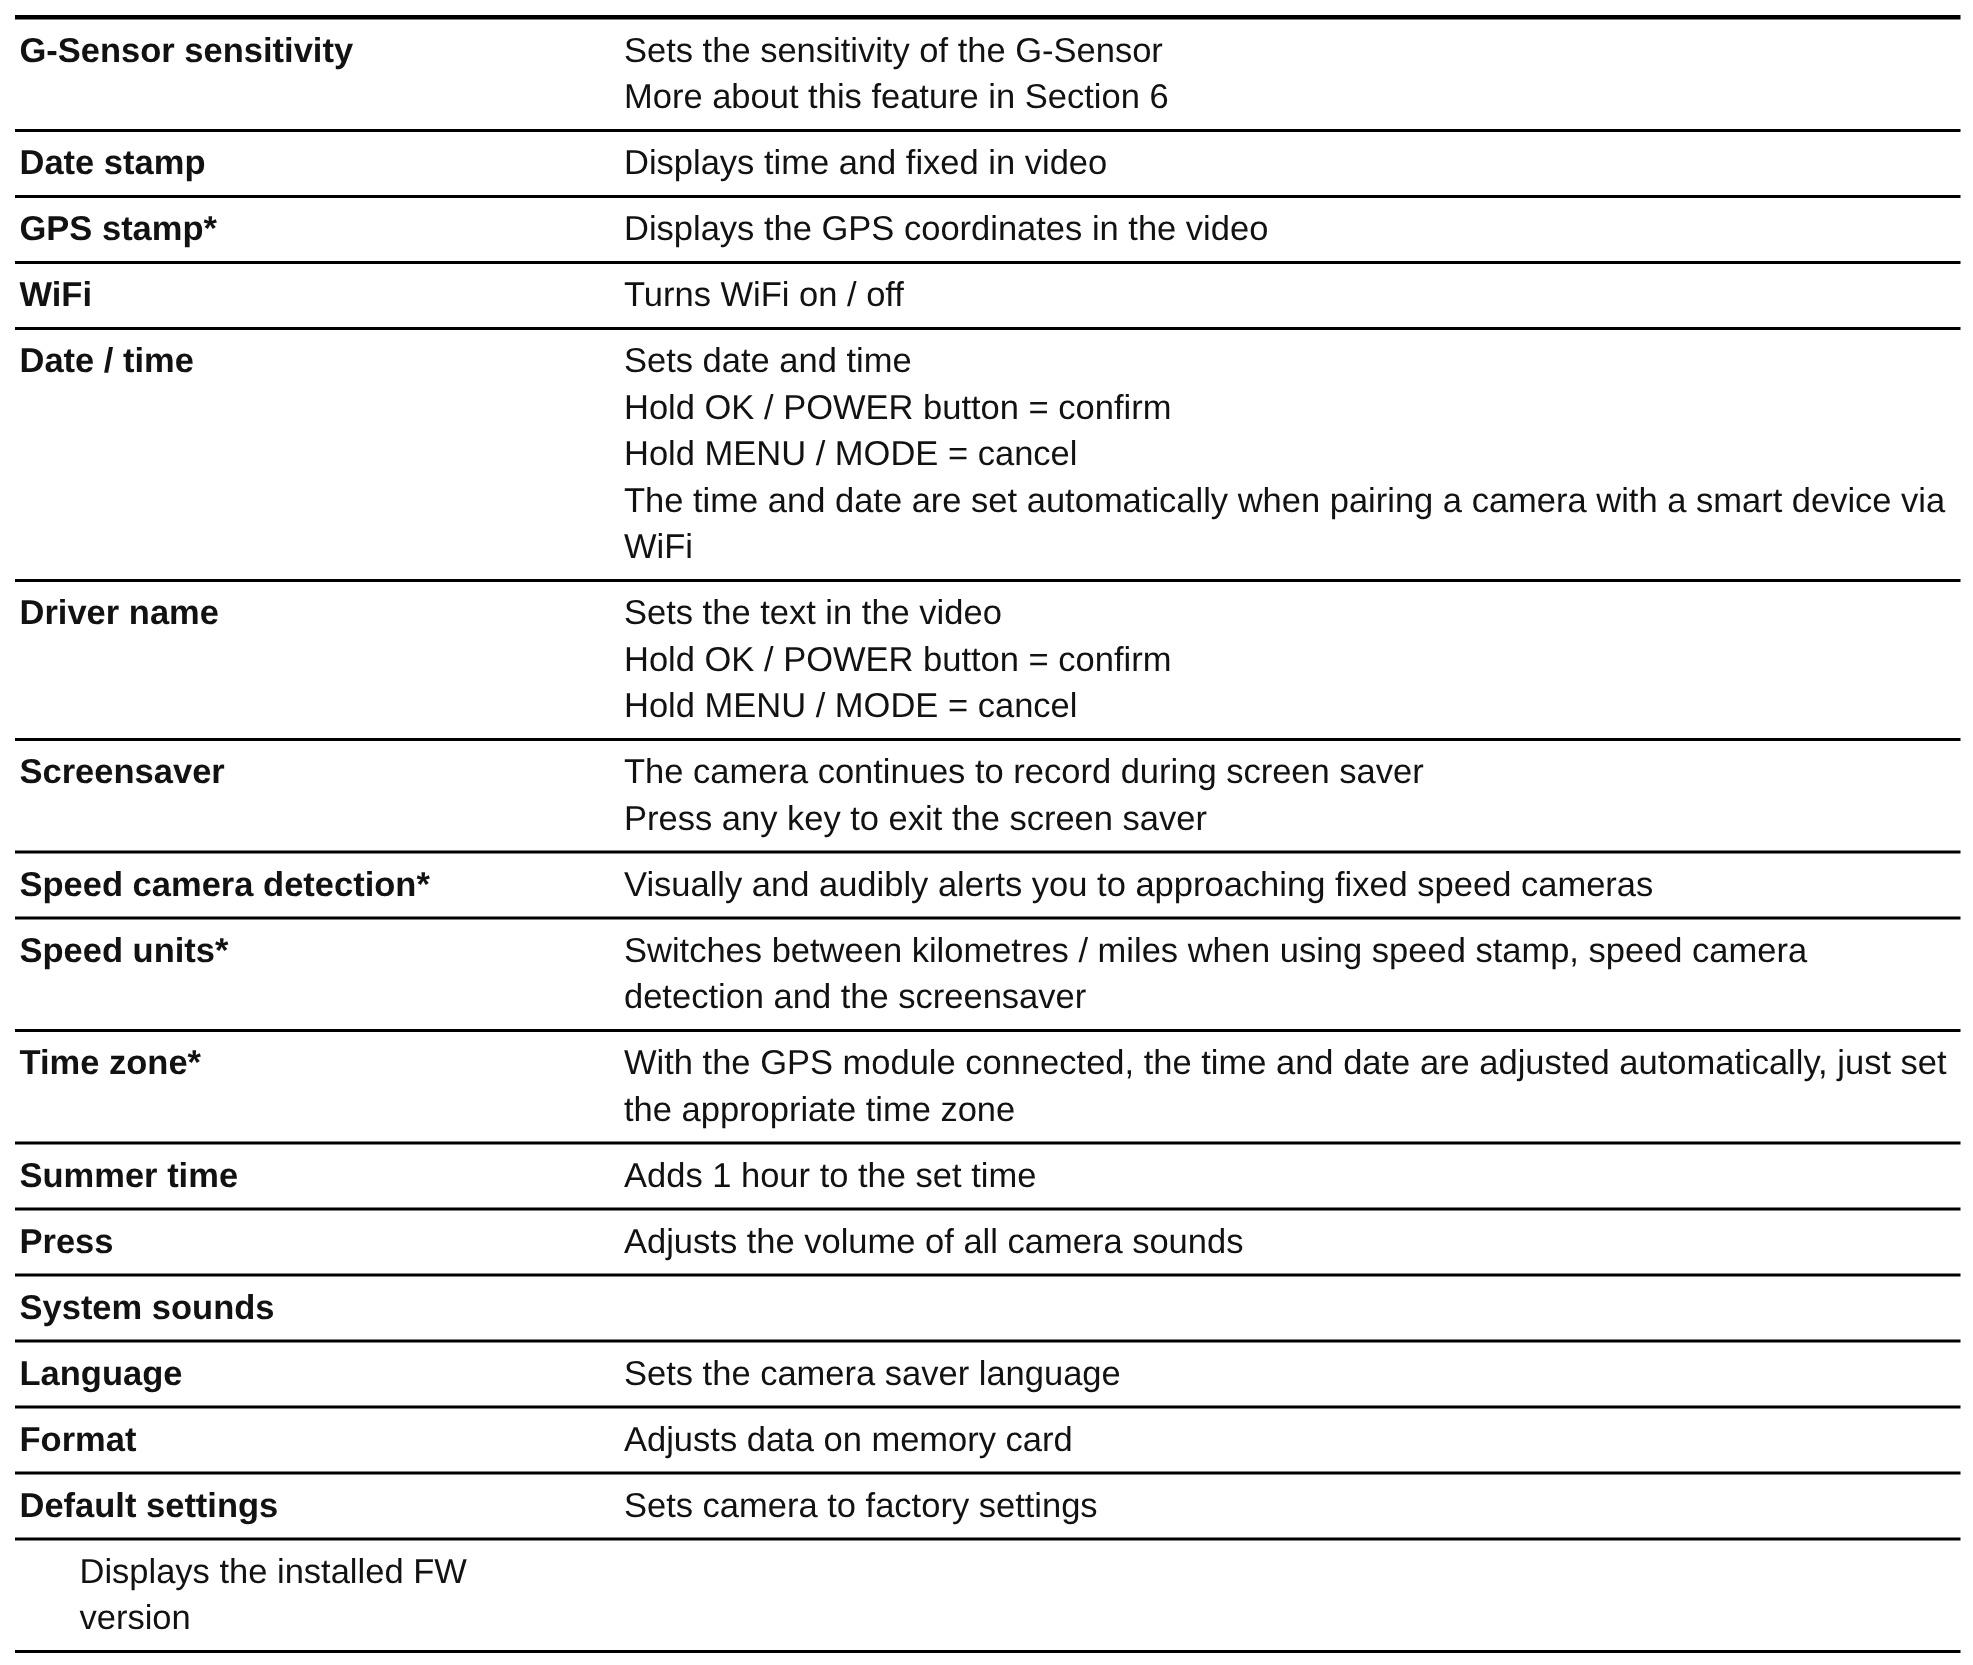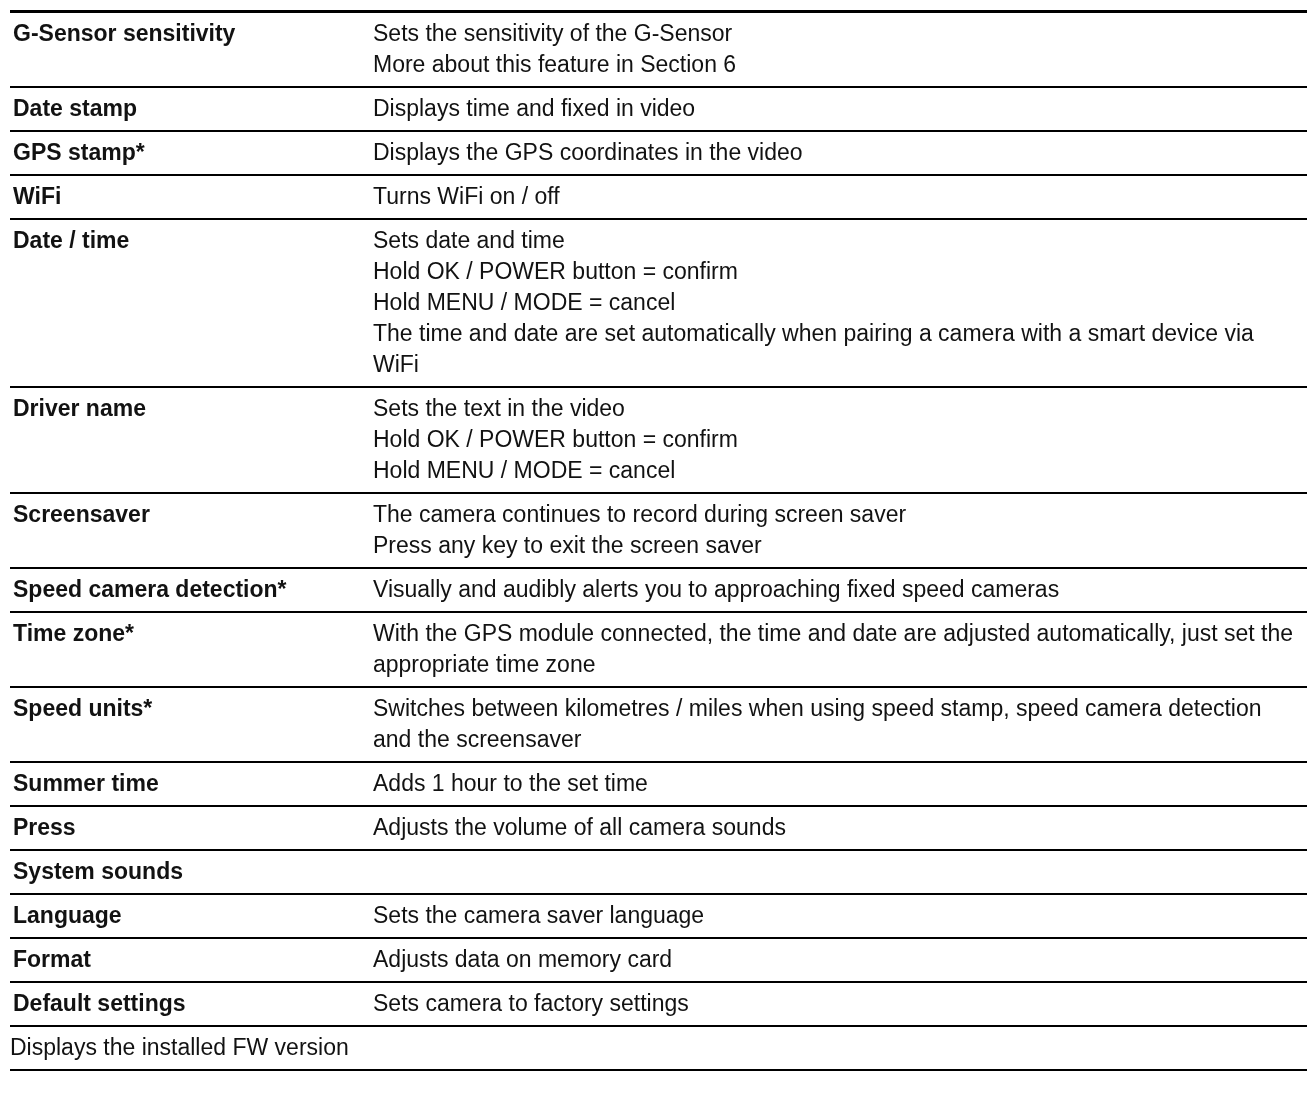--- a/index.html
+++ b/index.html
@@ -31,20 +31,21 @@
   .cell.name {
     font-weight: bold;
     padding-left: 3px;
     padding-right: 10px;
   }
   .cell.desc {
     padding-right: 6px;
   }
   .desc-line {
     display: block;
+    margin-left: 43px;
   }
 </style>
 </head>
 <body>
 
 <div class="settings-table" id="settings-table">
     <div class="row">
       <div class="cell name">G-Sensor sensitivity</div>
       <div class="cell desc">
         <span class="desc-line">Sets the sensitivity of the G-Sensor</span>
@@ -93,29 +94,29 @@
         <span class="desc-line">Press any key to exit the screen saver</span>
       </div>
     </div>
     <div class="row">
       <div class="cell name">Speed camera detection*</div>
       <div class="cell desc">
         <span class="desc-line">Visually and audibly alerts you to approaching fixed speed cameras</span>
       </div>
     </div>
     <div class="row">
+      <div class="cell name">Speed units*</div>
+      <div class="cell desc">
+        <span class="desc-line">Switches between kilometres / miles when using speed stamp, speed camera detection and the screensaver</span>
+      </div>
+    </div>
+    <div class="row">
       <div class="cell name">Time zone*</div>
       <div class="cell desc">
         <span class="desc-line">With the GPS module connected, the time and date are adjusted automatically, just set the appropriate time zone</span>
-      </div>
-    </div>
-    <div class="row">
-      <div class="cell name">Speed units*</div>
-      <div class="cell desc">
-        <span class="desc-line">Switches between kilometres / miles when using speed stamp, speed camera detection and the screensaver</span>
       </div>
     </div>
     <div class="row">
       <div class="cell name">Summer time</div>
       <div class="cell desc">
         <span class="desc-line">Adds 1 hour to the set time</span>
       </div>
     </div>
     <div class="row">
       <div class="cell name">Press</div>

